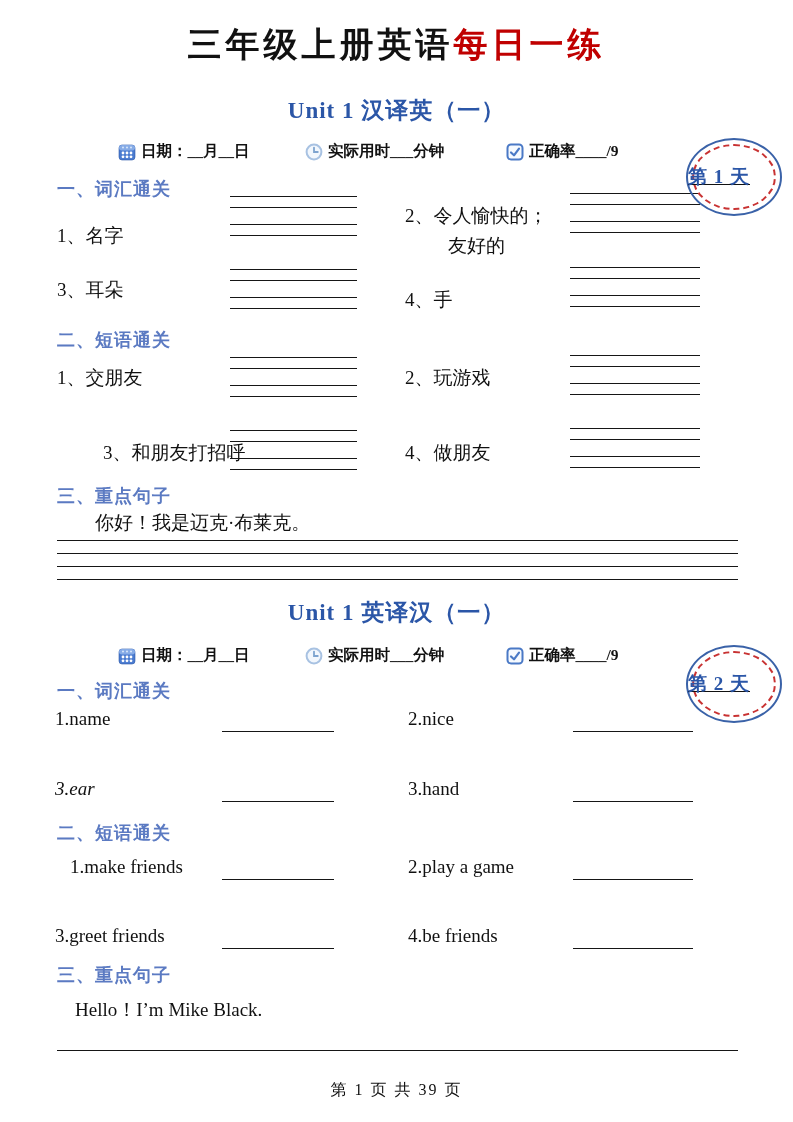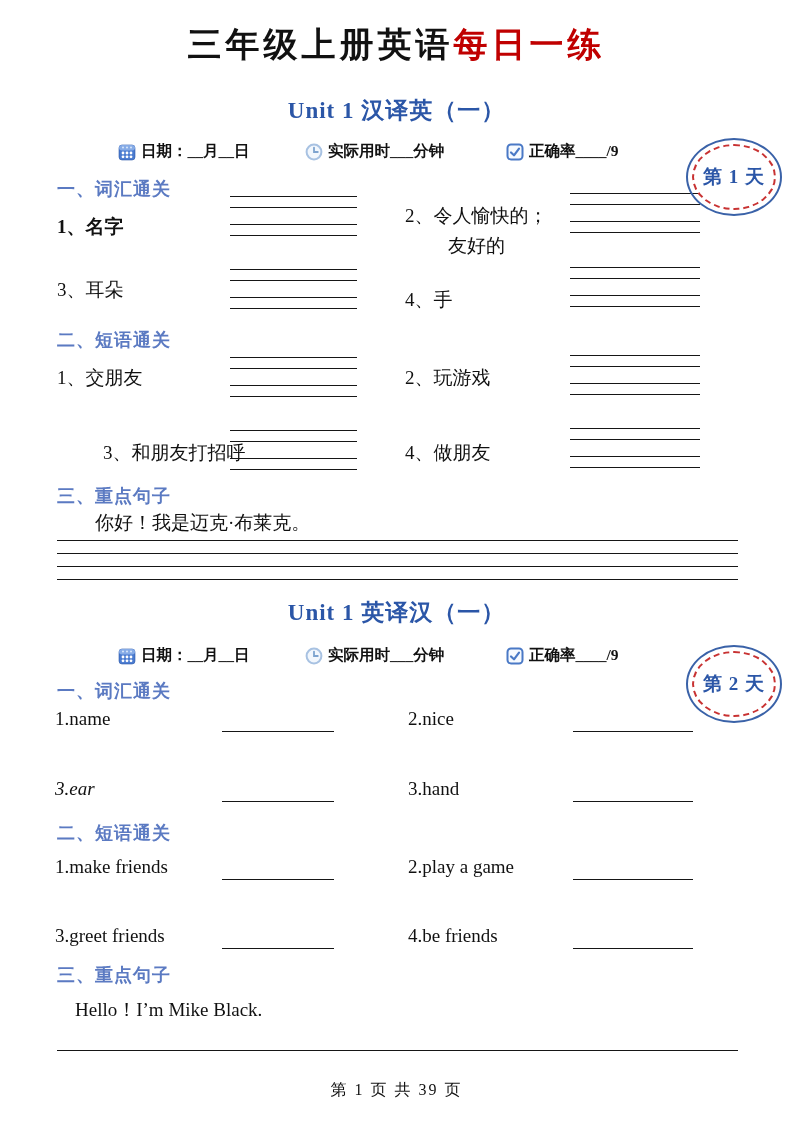--- a/index.html
+++ b/index.html
@@ -3,21 +3,21 @@
 <meta charset="utf-8">
 <style>
   html,body{margin:0;padding:0;background:#ffffff;}
   body{width:793px;height:1122px;position:relative;font-family:"Liberation Serif",serif;color:#111;}
   .abs{position:absolute;}
   .page-title{top:22px;left:0;width:100%;text-align:center;font-weight:700;font-size:34px;letter-spacing:4px;white-space:nowrap;}
   .page-title .red{color:#C00000;}
   .unit-heading{left:0;width:100%;text-align:center;font-weight:700;font-size:23px;color:#2B56A7;letter-spacing:1px;}
   .meta-item{display:flex;align-items:center;gap:5px;font-weight:700;font-size:15.5px;white-space:nowrap;}
   .icon{width:18px;height:18px;display:block;flex:0 0 auto;}
-  .stamp{width:92px;height:74px;border:2.5px solid #3A62A8;border-radius:50%;display:flex;align-items:center;justify-content:center;z-index:5;}
+  .stamp{width:92px;height:74px;border:2.5px solid #3A62A8;border-radius:50%;display:flex;align-items:center;justify-content:flex-start;z-index:5;text-decoration:underline;}
   .stamp-inner{position:absolute;inset:4px;border:2px dashed #C83232;border-radius:50%;}
   .stamp-text{position:relative;font-size:19px;font-weight:700;color:#2B56A7;letter-spacing:1px;white-space:nowrap;}
   .sec-heading{font-family:"Liberation Sans",sans-serif;font-weight:700;font-size:18px;color:#5B7AC2;letter-spacing:1px;white-space:nowrap;}
   .lbl{font-size:19px;white-space:nowrap;}
   .quad{height:41px;}
   .quad b{position:absolute;left:0;right:0;height:0;border-top:1.6px solid #161616;display:block;}
   .quad b:nth-child(1){top:0;}
   .quad b:nth-child(2){top:11px;}
   .quad b:nth-child(3){top:28px;}
   .quad b:nth-child(4){top:39px;}
@@ -67,21 +67,21 @@
   <span>正确率____/9</span>
 </div>
 
 <div class="abs stamp" style="left:686px;top:138px;">
   <div class="stamp-inner"></div>
   <span class="stamp-text">第 1 天</span>
 </div>
 
 <div class="abs sec-heading" style="left:57px;top:177px;">一、词汇通关</div>
 
-<span class="abs lbl" style="left:57px;top:214px;font-weight:bold;">1、名字</span>
+<span class="abs lbl" style="left:57px;top:223px;">1、名字</span>
 <div class="abs quad" style="left:230px;top:196px;width:127px;">
     <b></b>
     <b></b>
     <b></b>
     <b></b>
   </div>
 <span class="abs lbl" style="left:405px;top:203px;">2、令人愉快的；</span>
 <span class="abs lbl" style="left:448px;top:233px;">友好的</span>
 <div class="abs quad" style="left:570px;top:193px;width:130px;">
     <b></b>
@@ -191,21 +191,21 @@
 <span class="abs lbl" style="left:408px;top:708px;">2.nice</span>
 <div class="abs uline" style="left:573px;top:731px;width:120px;"></div>
 
 <span class="abs lbl" style="left:55px;top:778px;font-style:italic;">3.ear</span>
 <div class="abs uline" style="left:222px;top:801px;width:112px;"></div>
 <span class="abs lbl" style="left:408px;top:778px;">3.hand</span>
 <div class="abs uline" style="left:573px;top:801px;width:120px;"></div>
 
 <div class="abs sec-heading" style="left:57px;top:821px;">二、短语通关</div>
 
-<span class="abs lbl" style="left:55px;top:856px;">1.make friends</span>
+<span class="abs lbl" style="left:70px;top:856px;">1.make friends</span>
 <div class="abs uline" style="left:222px;top:879px;width:112px;"></div>
 <span class="abs lbl" style="left:408px;top:856px;">2.play a game</span>
 <div class="abs uline" style="left:573px;top:879px;width:120px;"></div>
 
 <span class="abs lbl" style="left:55px;top:925px;">3.greet friends</span>
 <div class="abs uline" style="left:222px;top:948px;width:112px;"></div>
 <span class="abs lbl" style="left:408px;top:925px;">4.be friends</span>
 <div class="abs uline" style="left:573px;top:948px;width:120px;"></div>
 
 <div class="abs sec-heading" style="left:57px;top:963px;">三、重点句子</div>

